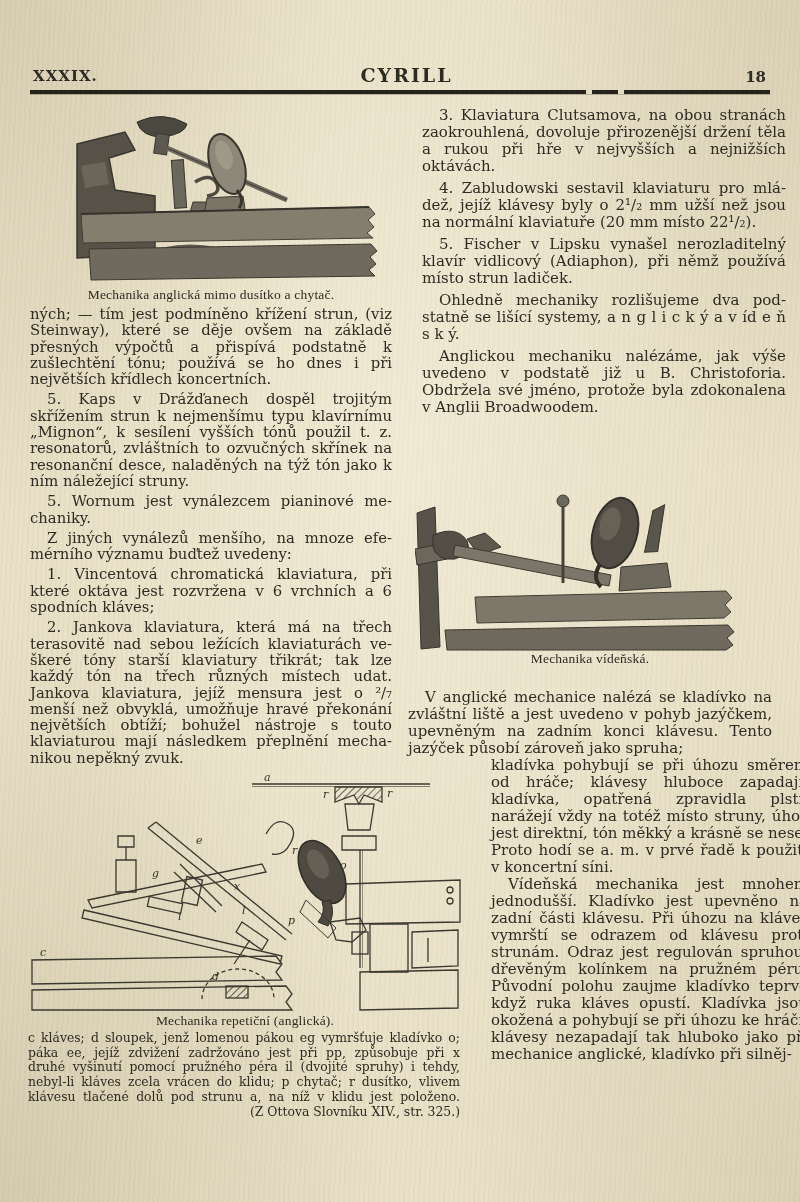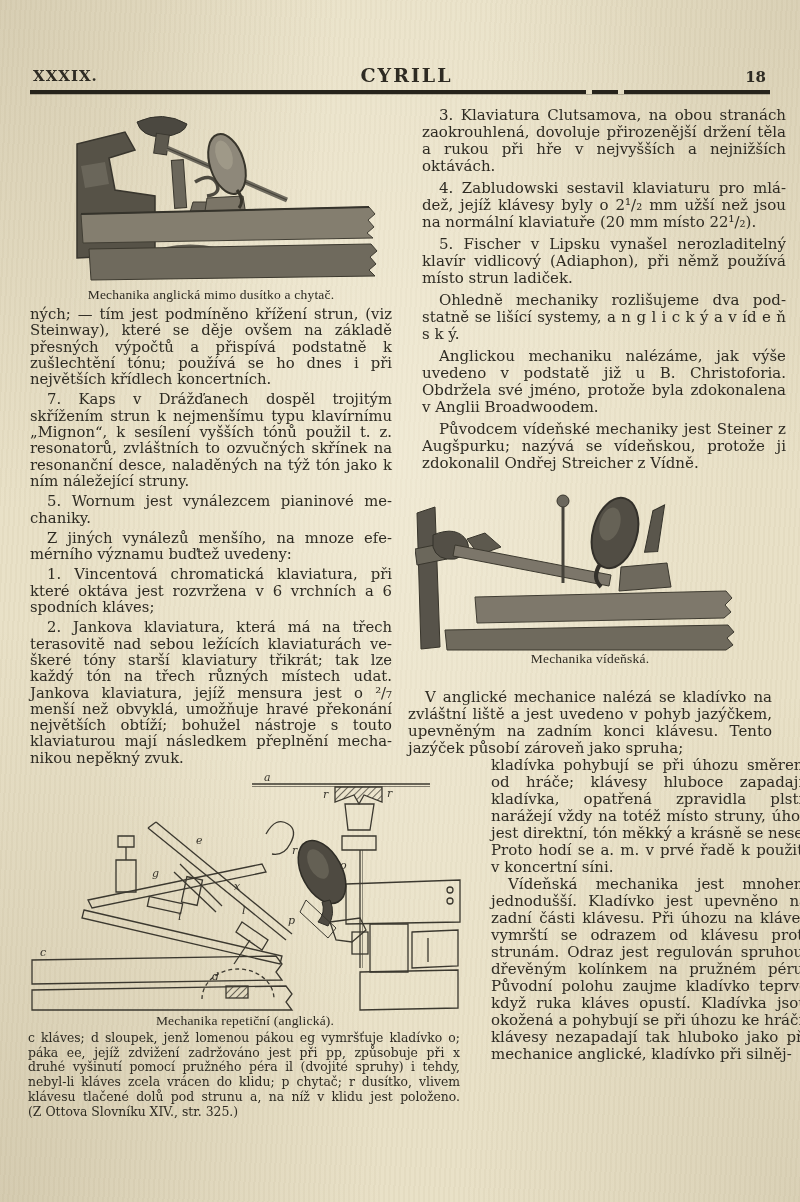--- a/index.html
+++ b/index.html
@@ -36,21 +36,21 @@
   .rb-wrap{left:455px;top:757px;width:317px;margin-left:36px;}
   .rb-wrap p{margin:0;}
   
   .caption{font-size:13.5px;text-align:center;letter-spacing:.2px;font-family:Liberation Serif, serif;}
   .cap-english{left:30px;top:287px;width:362px;}
   .cap-viennese{left:408px;top:651px;width:364px;}
   .cap-repetition{left:30px;top:1013px;width:430px;}
   
   .legend{left:28px;top:1031px;width:432px;font-size:12.4px;line-height:14.7px;}
   .legend .jl{text-align:justify;text-align-last:justify;}
-  .legend .cl{text-align:left;}
+  .legend .cl{text-align:right;}
   
   .fig{display:block;}
   .fig-english{left:75px;top:106px;}
   .fig-viennese{left:415px;top:489px;}
   .fig-repetition{left:30px;top:772px;}
   svg text{font-family:"DejaVu Serif","Liberation Serif",serif;font-style:italic;}
 </style>
 </head>
 <body>
 
@@ -78,21 +78,21 @@
     <path d="M162,84 q8,10 2,18" stroke="#39362c" stroke-width="3" fill="none"></path>
     <path d="M6,108 L294,101 L300,108 L293,114 L299,121 L292,127 L298,132 L8,137 Z" fill="#847e6f" stroke="#423f35"></path>
     <path d="M6,108 L294,101" stroke="#35332b" stroke-width="2"></path>
     <path d="M58,152 Q112,126 170,150 Z" fill="#5d594e"></path>
     <path d="M14,143 L296,138 L302,145 L295,151 L301,158 L294,164 L300,170 L16,174 Z" fill="#6f6a5d" stroke="#3c392f"></path>
   </svg>
   <div class="abs caption cap-english">Mechanika anglická mimo dusítko a chytač.</div>
 
   <div class="abs col-left body-text">
     <p>ných; — tím jest podmíněno křížení strun, (viz Steinway), které se děje ovšem na zá­kladě přesných výpočtů a přispívá podstat­ně k zušlechtění tónu; používá se ho dnes i při největších křídlech koncertních.</p>
-    <p class="ind">7. Kaps v Drážďanech dospěl trojitým skřížením strun k nejmenšímu typu klavír­nímu „Mignon“, k sesílení vyšších tónů použil t. z. resonatorů, zvláštních to ozvučných skřínek na resonanční desce, naladěných na týž tón jako k ním náležející struny.</p>
+    <p class="ind">5. Kaps v Drážďanech dospěl trojitým skřížením strun k nejmenšímu typu klavír­nímu „Mignon“, k sesílení vyšších tónů použil t. z. resonatorů, zvláštních to ozvučných skřínek na resonanční desce, naladěných na týž tón jako k ním náležející struny.</p>
     <p class="ind">5. Wornum jest vynálezcem pianinové me­chaniky.</p>
     <p class="ind">Z jiných vynálezů menšího, na mnoze efe­mérního významu buďtež uvedeny:</p>
     <p class="ind">1. Vincentová chromatická klaviatura, při které oktáva jest rozvržena v 6 vrchních a 6 spodních kláves;</p>
     <p class="ind">2. Jankova klaviatura, která má na třech terasovitě nad sebou ležících klaviaturách ve­škeré tóny starší klaviatury třikrát; tak lze každý tón na třech různých místech udat. Jankova klaviatura, jejíž mensura jest o ²/₇ menší než obvyklá, umožňuje hravé překo­nání největších obtíží; bohužel nástroje s touto klaviaturou mají následkem přeplnění mecha­nikou nepěkný zvuk.</p>
   </div>
 
   <svg class="abs fig fig-repetition" width="432" height="240" viewBox="0 0 432 240">
     <defs>
       <pattern id="hatch" width="5" height="5" patternUnits="userSpaceOnUse" patternTransform="rotate(45)">
         <line x1="0" y1="0" x2="0" y2="5" stroke="#4a463c" stroke-width="1.6"></line>
@@ -166,21 +166,20 @@
     <div class="jl">klávesu tlačené dolů pod strunu a, na níž v klidu jest položeno.</div>
     <div class="cl">(Z Ottova Slovníku XIV., str. 325.)</div>
   </div>
 
   <div class="abs col-right body-text-r">
     <p class="ind">3. Klaviatura Clutsamova, na obou stra­nách zaokrouhlená, dovoluje přirozenější držení těla a rukou při hře v nejvyšších a nejnižších oktávách.</p>
     <p class="ind">4. Zabludowski sestavil klaviaturu pro mlá­dež, jejíž klávesy byly o 2¹/₂ mm užší než jsou na normální klaviatuře (20 mm místo 22¹/₂).</p>
     <p class="ind">5. Fischer v Lipsku vynašel nerozladitelný klavír vidlicový (Adiaphon), při němž po­užívá místo strun ladiček.</p>
     <p class="ind">Ohledně mechaniky rozlišujeme dva pod­statně se lišící systemy, a n g l i c k ý  a  v í­d e ň s k ý.</p>
     <p class="ind">Anglickou mechaniku nalézáme, jak výše uvedeno v podstatě již u B. Christoforia. Obdržela své jméno, protože byla zdokona­lena v Anglii Broadwoodem.</p>
-    <p class="ind">Původcem vídeňské mechaniky jest Steiner z Augšpurku; nazývá se vídeňskou, protože ji zdokonalil Ondřej Streicher z Vídně.</p>
   </div>
 
   <svg class="abs fig fig-viennese" width="330" height="162" viewBox="0 0 330 162">
     <path d="M2,24 L20,18 L25,158 L6,160 Z" fill="#57534a" stroke="#38352c"></path>
     <path d="M0,60 L30,54 L32,70 L2,76 Z" fill="#6b675b" stroke="#3a372e"></path>
     <path d="M18,46 Q42,36 52,52 Q58,64 40,70 Q22,72 18,58 Z" fill="#534f46" stroke="#35332b"></path>
     <path d="M52,50 L70,44 L86,58 L64,66 Z" fill="#5d594e" stroke="#3a372e"></path>
     <path d="M40,56 L196,86 L194,97 L38,67 Z" fill="#7c766a" stroke="#3c392f"></path>
     <circle cx="148" cy="12" r="6" fill="#6b675c" stroke="#38352c"></circle>
     <line x1="148" y1="18" x2="148" y2="94" stroke="#45423a" stroke-width="3"></line>

